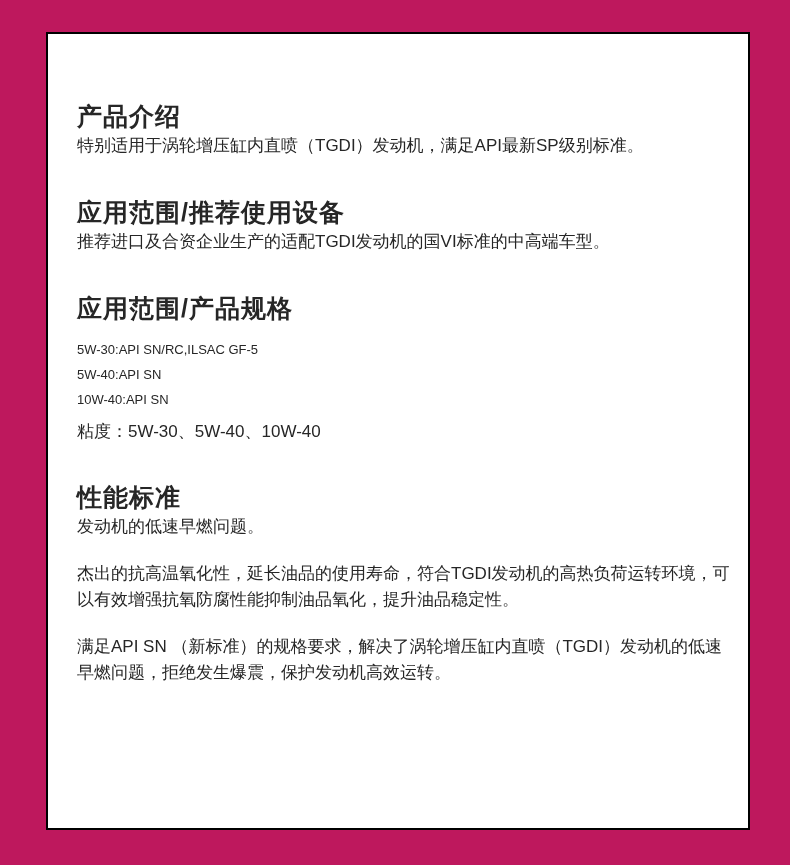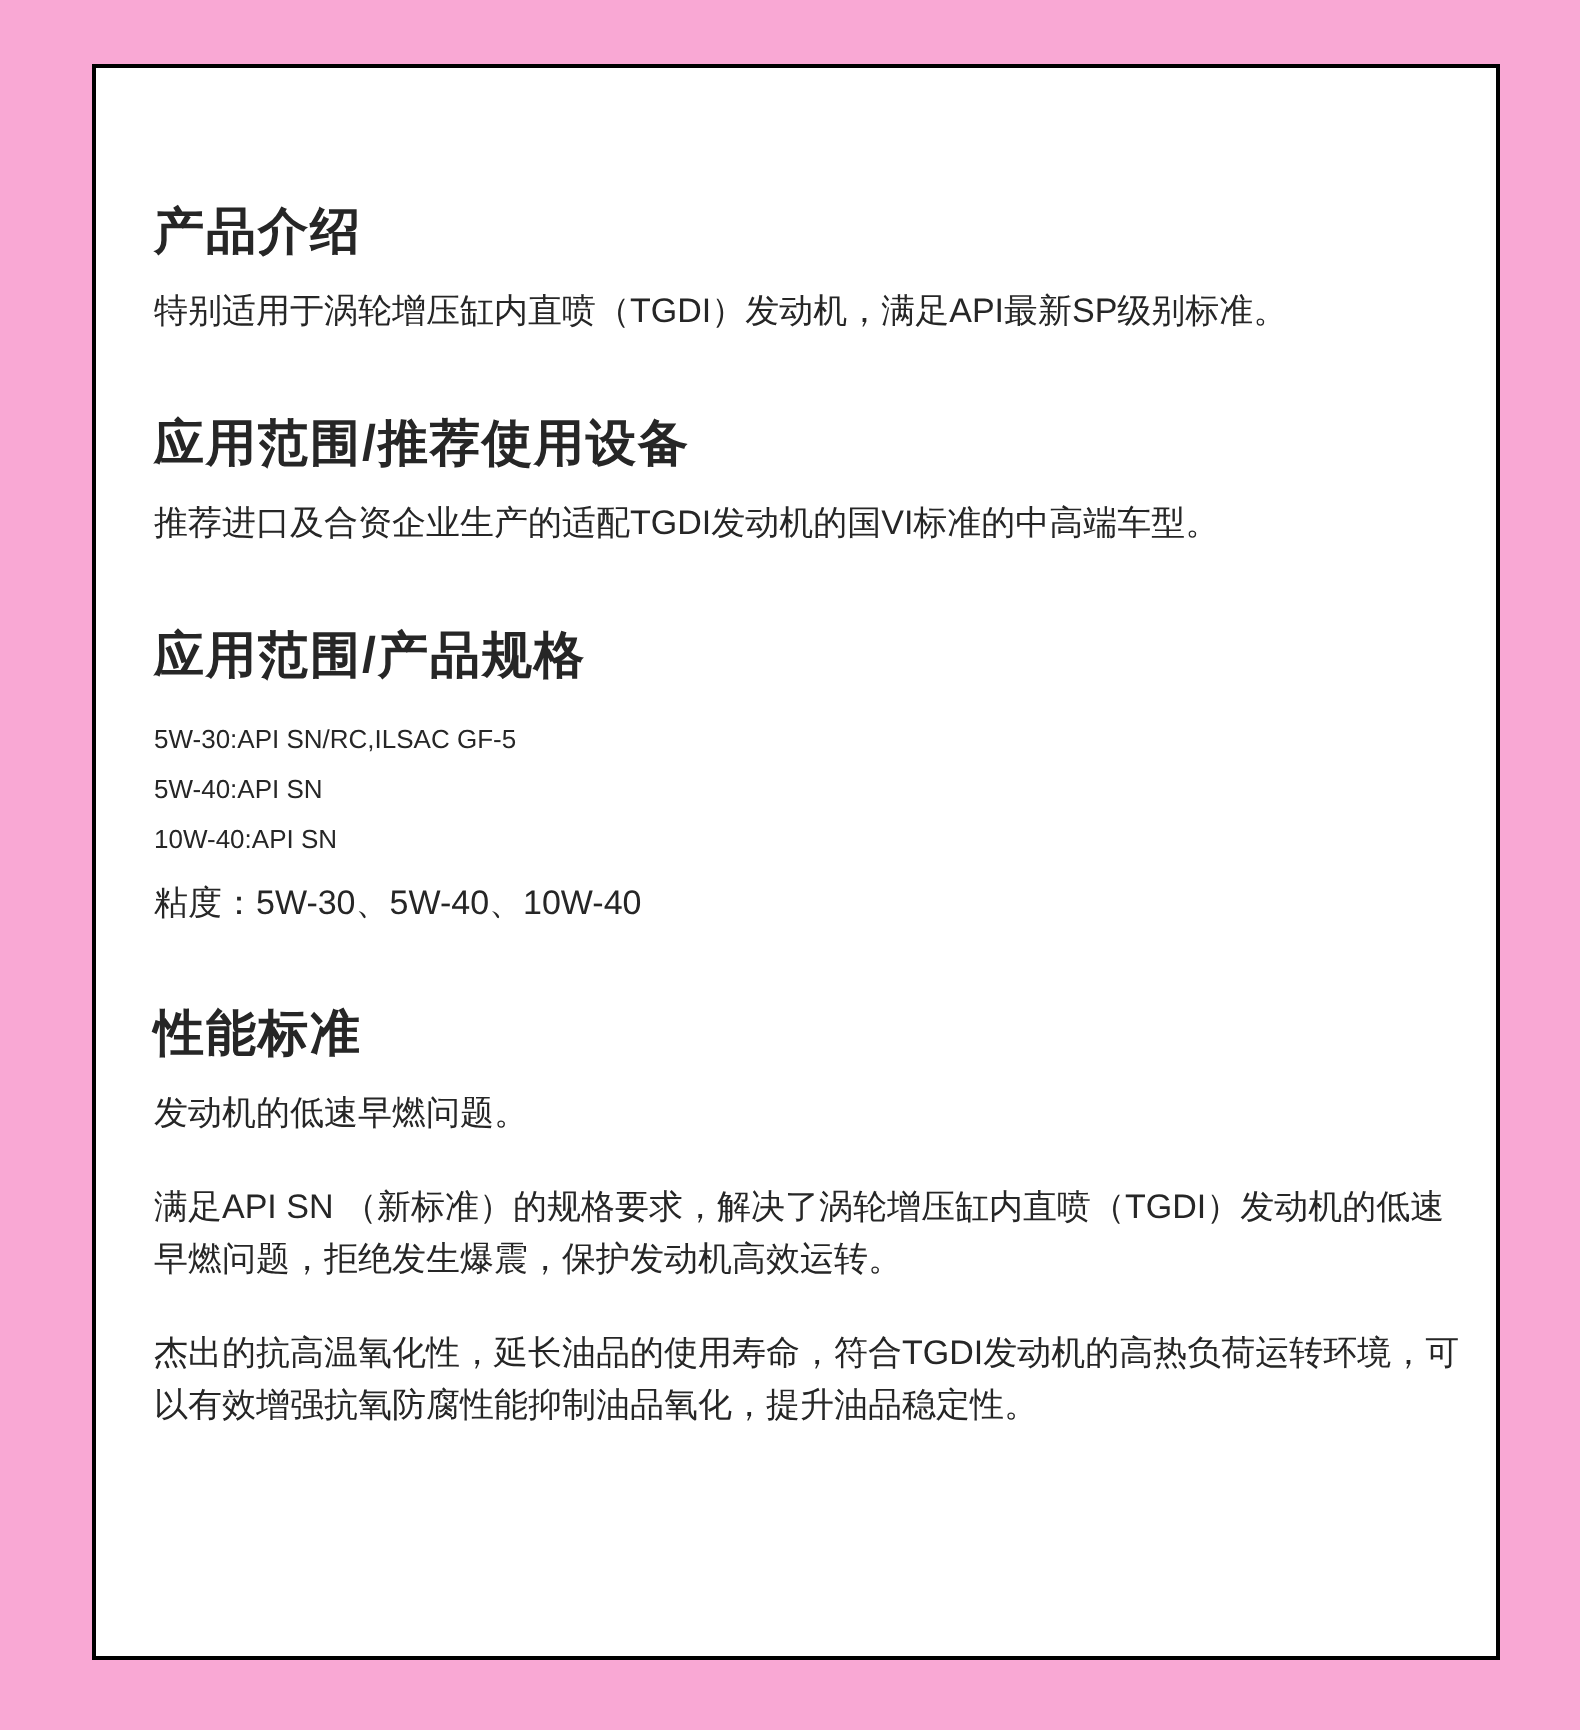--- a/index.html
+++ b/index.html
@@ -7,21 +7,21 @@
     width: 790px;
     height: 865px;
     background: #ffffff;
     font-family: "Liberation Sans", "DejaVu Sans", sans-serif;
     overflow: hidden;
   }
   .page {
     position: relative;
     width: 790px;
     height: 865px;
-    background: #f9a8d4;
+    background: #be185d;
   }
   .doc-frame {
     position: absolute;
     left: 46px;
     top: 32px;
     width: 704px;
     height: 798px;
     border: 2px solid #000000;
     background: #ffffff;
     padding: 65px 10px 0 29px;
@@ -35,21 +35,20 @@
     color: #262626;
     margin-top: 36px;
   }
   .section-title.first {
     margin-top: 0;
   }
   .body-text {
     font-size: 17px;
     line-height: 26px;
     color: #262626;
-    margin-top: 10px;
   }
   .spec-block {
     margin-top: 12px;
   }
   .spec-line {
     font-size: 13px;
     line-height: 25px;
     color: #262626;
   }
   .viscosity-line {
@@ -80,17 +79,17 @@
     <h2 class="section-title">应用范围/产品规格</h2>
     <div class="spec-block">
       <p class="spec-line">5W-30:API SN/RC,ILSAC GF-5</p>
       <p class="spec-line">5W-40:API SN</p>
       <p class="spec-line">10W-40:API SN</p>
     </div>
     <p class="viscosity-line">粘度：5W-30、5W-40、10W-40</p>
 
     <h2 class="section-title">性能标准</h2>
     <p class="body-text">发动机的低速早燃问题。</p>
+    <p class="feature-para">杰出的抗高温氧化性，延长油品的使用寿命，符合TGDI发动机的高热负荷运转环境，可以有效增强抗氧防腐性能抑制油品氧化，提升油品稳定性。</p>
     <p class="feature-para">满足API SN （新标准）的规格要求，解决了涡轮增压缸内直喷（TGDI）发动机的低速早燃问题，拒绝发生爆震，保护发动机高效运转。</p>
-    <p class="feature-para">杰出的抗高温氧化性，延长油品的使用寿命，符合TGDI发动机的高热负荷运转环境，可以有效增强抗氧防腐性能抑制油品氧化，提升油品稳定性。</p>
 
   </div>
 </div>
 
 </body></html>

